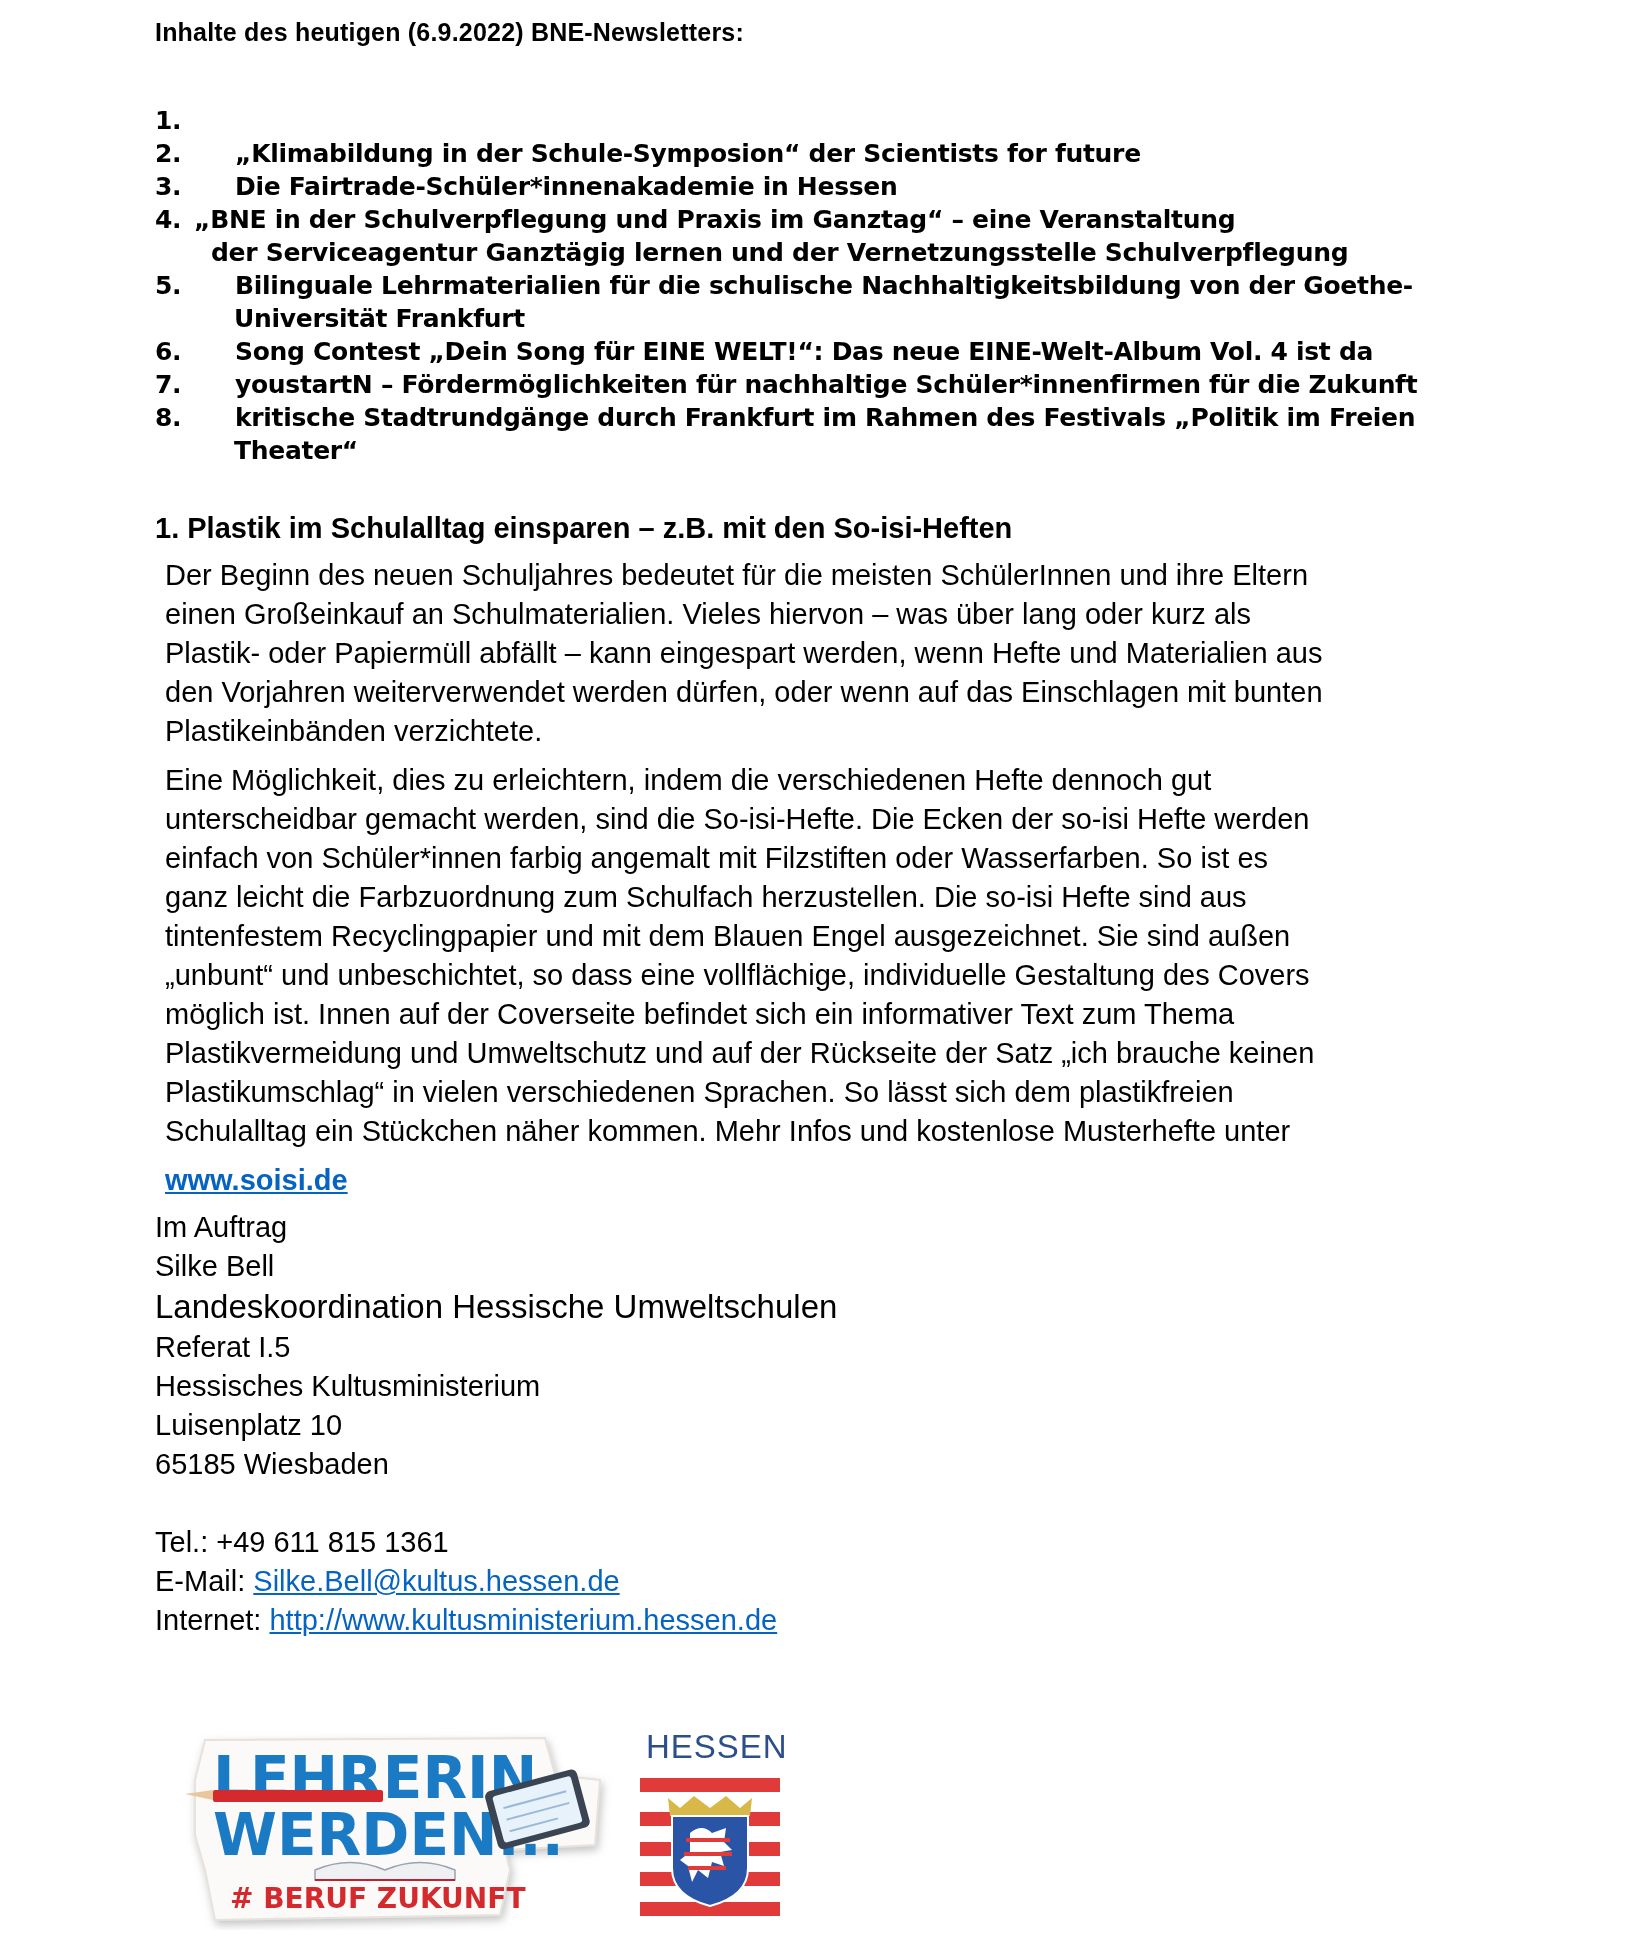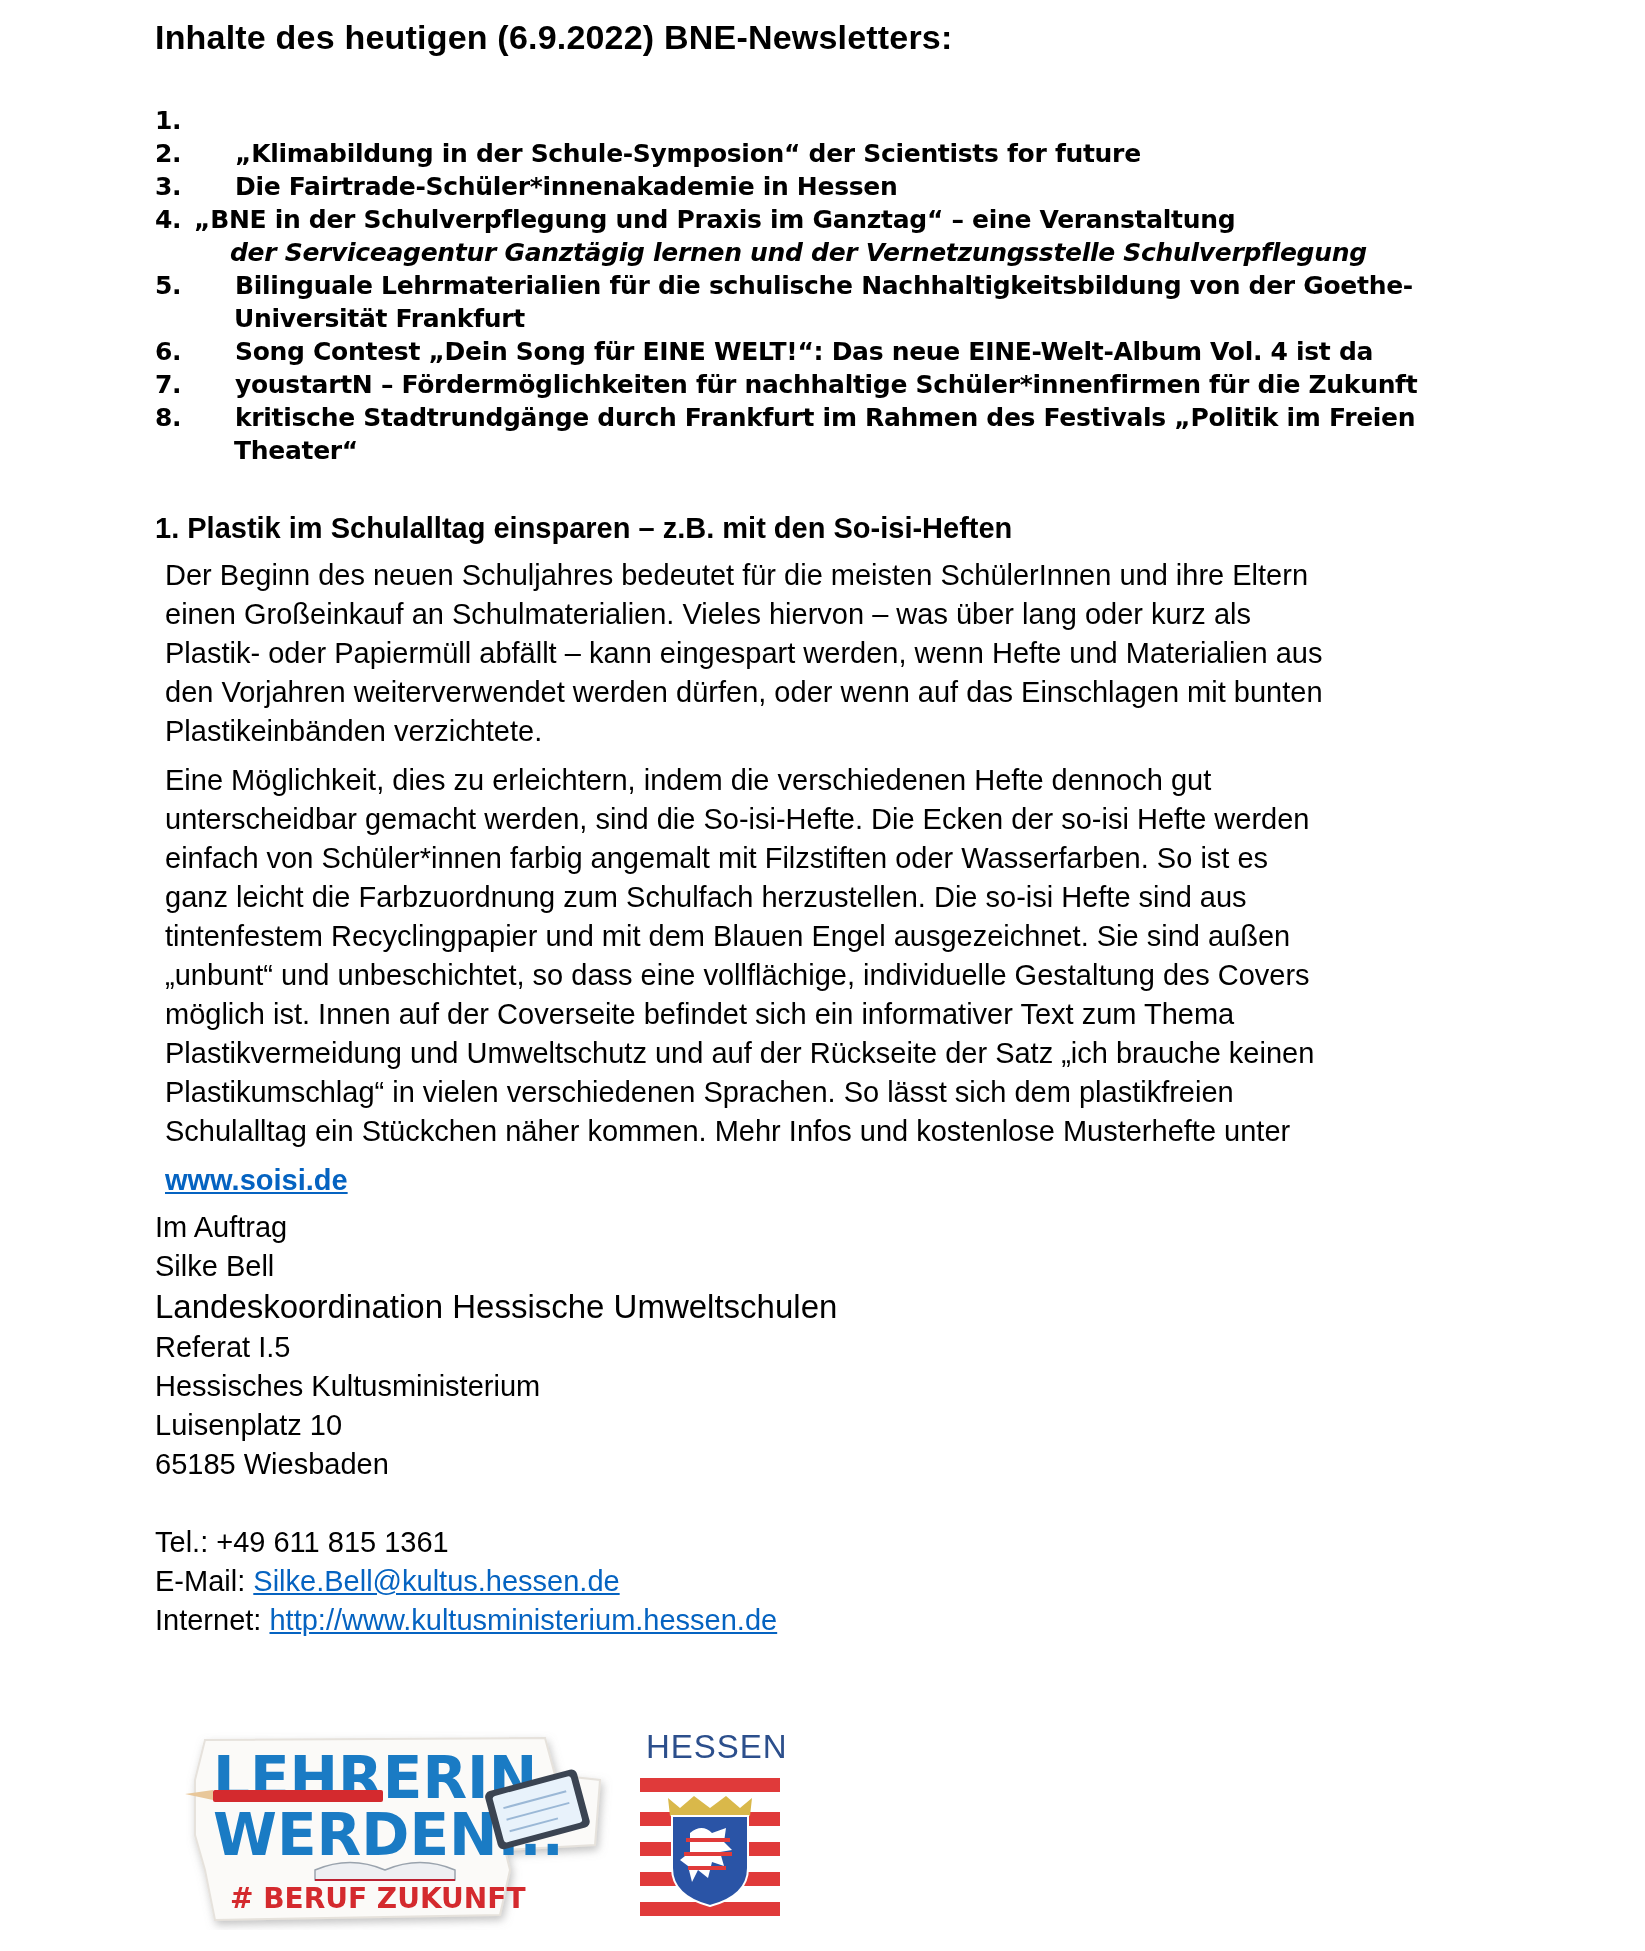--- a/index.html
+++ b/index.html
@@ -1,25 +1,25 @@
 <!DOCTYPE html>
 <html><head>
 <meta charset="utf-8">
 <style>
   html, body { margin: 0; padding: 0; background: #ffffff; }
   body { width: 1645px; height: 1951px; position: relative; overflow: hidden; color: #000; }
   .page { position: absolute; left: 155px; top: 0; width: 1340px; }
-  .title { position: absolute; left: 0; top: 18px; font-family: "Liberation Sans", sans-serif; font-weight: bold; font-size: 34px; letter-spacing: 0.2px; white-space: nowrap; }
+  .title { position: absolute; left: 0; top: 18px; font-family: "Liberation Sans", sans-serif; font-weight: bold; font-size: 25px; letter-spacing: 0.2px; white-space: nowrap; }
   .toc { position: absolute; left: 0; top: 104px; font-family: "DejaVu Sans", sans-serif; font-weight: bold; font-size: 25px; letter-spacing: -0.3px; }
   .toc-item { position: relative; height: 33px; line-height: 33px; white-space: nowrap; }
   .toc-item.multi { height: auto; }
   .toc-num { position: absolute; left: 0; top: 0; width: 60px; }
   .toc-text { margin-left: 80px; }
   .toc-cont { line-height: 33px; white-space: nowrap; }
-  .toc-cont.indent-small { margin-left: 75px; font-style: italic; }
+  .toc-cont.indent-small { margin-left: 56px; }
   .toc-cont.indent-large { margin-left: 79px; }
   .section { position: absolute; left: 0; top: 510px; width: 1340px; font-family: "Liberation Sans", sans-serif; font-size: 29px; }
   .section-title { font-weight: bold; font-size: 29px; line-height: 36px; white-space: nowrap; }
   .para { line-height: 39px; margin: 10px; white-space: pre-line; }
   a.link { color: #0563c1; }
   a.link.bold { font-weight: bold; }
   .sig { position: absolute; left: 0; top: 1208px; font-family: "Liberation Sans", sans-serif; font-size: 29px; }
   .sig-line { line-height: 39px; white-space: nowrap; }
   .sig-line.big { font-size: 33px; line-height: 42px; }
   .sig-gap { height: 39px; }

